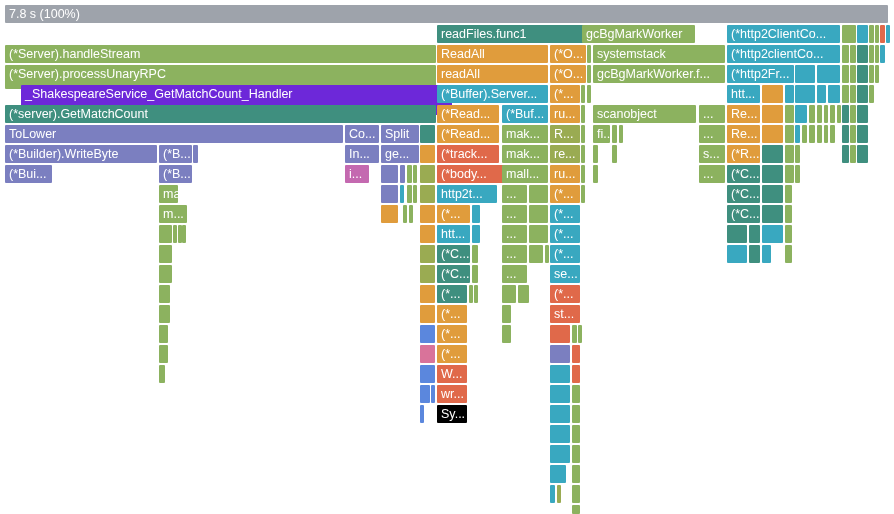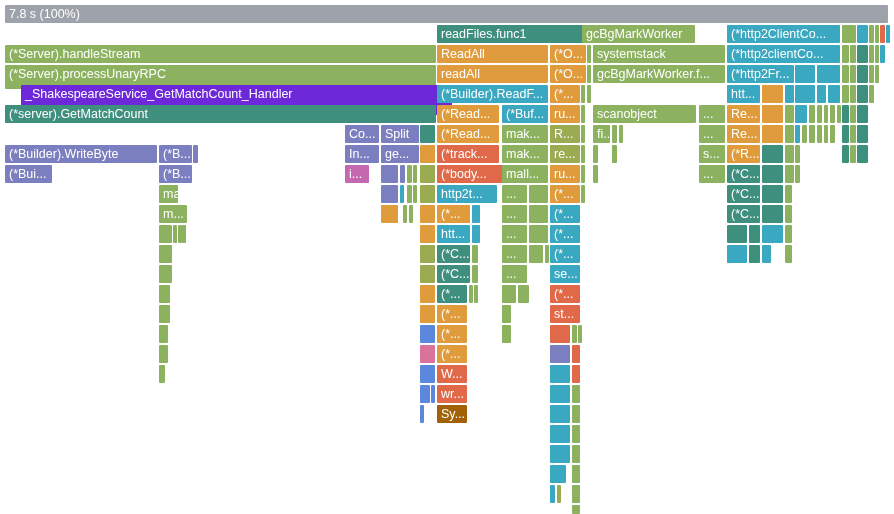--- a/index.html
+++ b/index.html
@@ -135,21 +135,21 @@
     <div class="frame" style="left: 869px; top: 65px; width: 5px; height: 18px; background: rgb(140, 178, 95);">
       <span class="lbl"></span>
     </div>
     <div class="frame" style="left: 875px; top: 65px; width: 4px; height: 18px; background: rgb(140, 178, 95);">
       <span class="lbl"></span>
     </div>
     <div class="frame" style="left: 5px; top: 85px; width: 431px; height: 30px; background: #6d28d9; margin-left: 16px;">
       <span class="lbl">_ShakespeareService_GetMatchCount_Handler</span>
     </div>
     <div class="frame" style="left: 437px; top: 85px; width: 111px; height: 18px; background: rgb(57, 168, 192);">
-      <span class="lbl">(*Builder).ReadF...</span>
+      <span class="lbl">(*Buffer).Server...</span>
     </div>
     <div class="frame" style="left: 550px; top: 85px; width: 30px; height: 18px; background: rgb(224, 156, 60);">
       <span class="lbl">(*...</span>
     </div>
     <div class="frame" style="left: 581px; top: 85px; width: 4px; height: 18px; background: rgb(140, 178, 95);">
       <span class="lbl"></span>
     </div>
     <div class="frame" style="left: 587px; top: 85px; width: 4px; height: 18px; background: rgb(140, 178, 95);">
       <span class="lbl"></span>
     </div>
@@ -233,20 +233,23 @@
     </div>
     <div class="frame" style="left: 842px; top: 105px; width: 7px; height: 18px; background: rgb(63, 143, 127);">
       <span class="lbl"></span>
     </div>
     <div class="frame" style="left: 850px; top: 105px; width: 6px; height: 18px; background: rgb(140, 178, 95);">
       <span class="lbl"></span>
     </div>
     <div class="frame" style="left: 857px; top: 105px; width: 11px; height: 18px; background: rgb(63, 143, 127);">
       <span class="lbl"></span>
     </div>
+    <div class="frame" style="left: 5px; top: 125px; width: 338px; height: 18px; background: rgb(123, 127, 192);">
+      <span class="lbl">ToLower</span>
+    </div>
     <div class="frame" style="left: 345px; top: 125px; width: 34px; height: 18px; background: rgb(123, 127, 192);">
       <span class="lbl">Co...</span>
     </div>
     <div class="frame" style="left: 381px; top: 125px; width: 38px; height: 18px; background: rgb(123, 127, 192);">
       <span class="lbl">Split</span>
     </div>
     <div class="frame" style="left: 420px; top: 125px; width: 15px; height: 18px; background: rgb(63, 143, 127);">
       <span class="lbl"></span>
     </div>
     <div class="frame" style="left: 437px; top: 125px; width: 62px; height: 18px; background: rgb(224, 156, 60);">
@@ -701,21 +704,21 @@
     </div>
     <div class="frame" style="left: 550px; top: 385px; width: 20px; height: 18px; background: rgb(57, 168, 192);">
       <span class="lbl"></span>
     </div>
     <div class="frame" style="left: 572px; top: 385px; width: 8px; height: 18px; background: rgb(140, 178, 95);">
       <span class="lbl"></span>
     </div>
     <div class="frame" style="left: 420px; top: 405px; width: 4px; height: 18px; background: rgb(91, 135, 221);">
       <span class="lbl"></span>
     </div>
-    <div class="frame" style="left: 437px; top: 405px; width: 30px; height: 18px; background: #a16207;">
+    <div class="frame" style="left: 437px; top: 405px; width: 30px; height: 18px; background: #000000;">
       <span class="lbl">Sy...</span>
     </div>
     <div class="frame" style="left: 550px; top: 405px; width: 20px; height: 18px; background: rgb(57, 168, 192);">
       <span class="lbl"></span>
     </div>
     <div class="frame" style="left: 572px; top: 405px; width: 8px; height: 18px; background: rgb(140, 178, 95);">
       <span class="lbl"></span>
     </div>
     <div class="frame" style="left: 550px; top: 425px; width: 20px; height: 18px; background: rgb(57, 168, 192);">
       <span class="lbl"></span>

